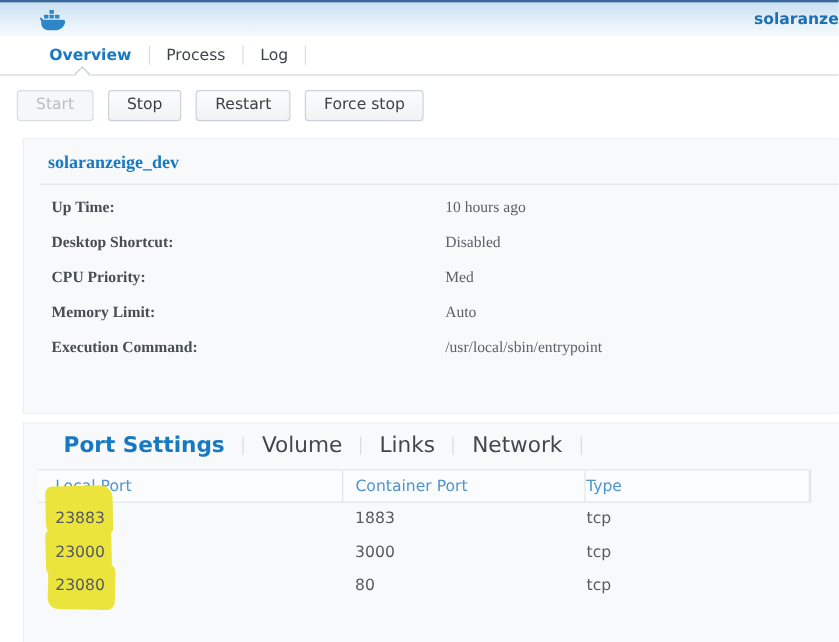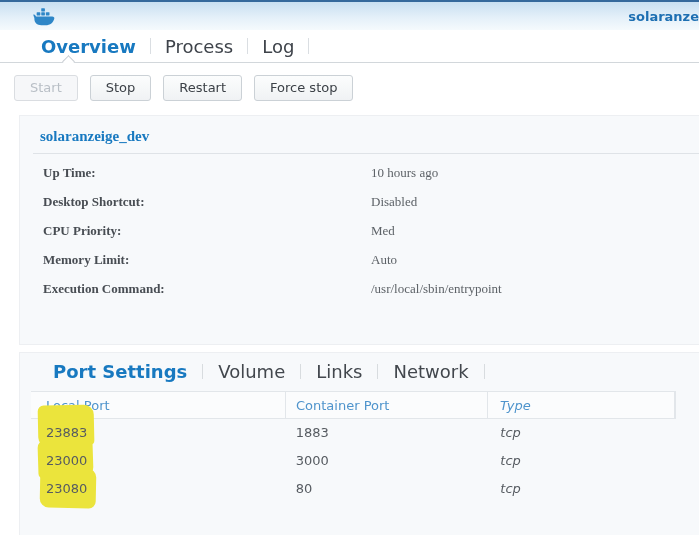--- a/index.html
+++ b/index.html
@@ -24,21 +24,21 @@
     font-weight:bold; font-size:13px; color:#1d6fb2;
     white-space:nowrap;
   }
 
   
   .tabbar {
     position:absolute; top:30px; left:0; right:0; height:33px;
     background:#fff; border-bottom:1px solid #d2d7db;
     display:flex; align-items:center; padding-left:27px;
   }
-  .tab { padding:0 14px; font-size:18px; color:#3e434a; line-height:31px; cursor:default; }
+  .tab { padding:0 14px; font-size:13px; color:#3e434a; line-height:31px; cursor:default; }
   .tab.active { color:#1879c0; font-weight:bold; }
   .tdiv { width:1px; height:16px; background:#dadee2; }
   .caret {
     position:absolute; left:64px; top:57px; width:9px; height:9px;
     background:#fff; border-left:1px solid #c6cbd1; border-top:1px solid #c6cbd1;
     transform:rotate(45deg); z-index:5;
   }
 
   
   .toolbar { position:absolute; top:75px; left:14px; display:flex; gap:12px; }
@@ -78,21 +78,21 @@
   
   .ptable { position:absolute; left:11px; right:23px; top:38px; }
   .thead {
     display:flex; height:28px; line-height:27px;
     border-top:1px solid #e2e6ea; border-bottom:1px solid #e2e6ea;
     border-right:1px solid #e2e6ea; background:#fbfcfd;
   }
   .th { font-size:13px; color:#4f94cc; }
   .w1 { width:218px; padding-left:15px; }
   .w2 { width:214px; padding-left:10px;margin-left:48px; }
-  .w3 { width:198px; padding-left:12px;font-style:italic; }
+  .w3 { width:198px; padding-left:0; }
   .w4 { flex:1; }
   .thead .w2, .thead .w3, .thead .w4 { border-left:1px solid #e2e6ea; }
   .trow { display:flex; height:28px; line-height:28px; font-size:13px; color:#565b61; }
 
   
   .hl { position:relative; display:inline-block; }
   .blob { position:absolute; background:#ebe43c; z-index:0; }
   .b1 { left:-8px; right:-7px; top:-14px; bottom:2px;  transform:rotate(-1.2deg); border-radius:6px 10px 4px 8px; }
   .b2 { left:-8px; right:-6px; top:-8px;  bottom:-3px; transform:rotate(-1.8deg); border-radius:8px 6px 10px 5px; }
   .b3 { left:-6px; right:-9px; top:-7px;  bottom:-5px; transform:rotate(1.2deg);  border-radius:5px 9px 7px 9px; }

